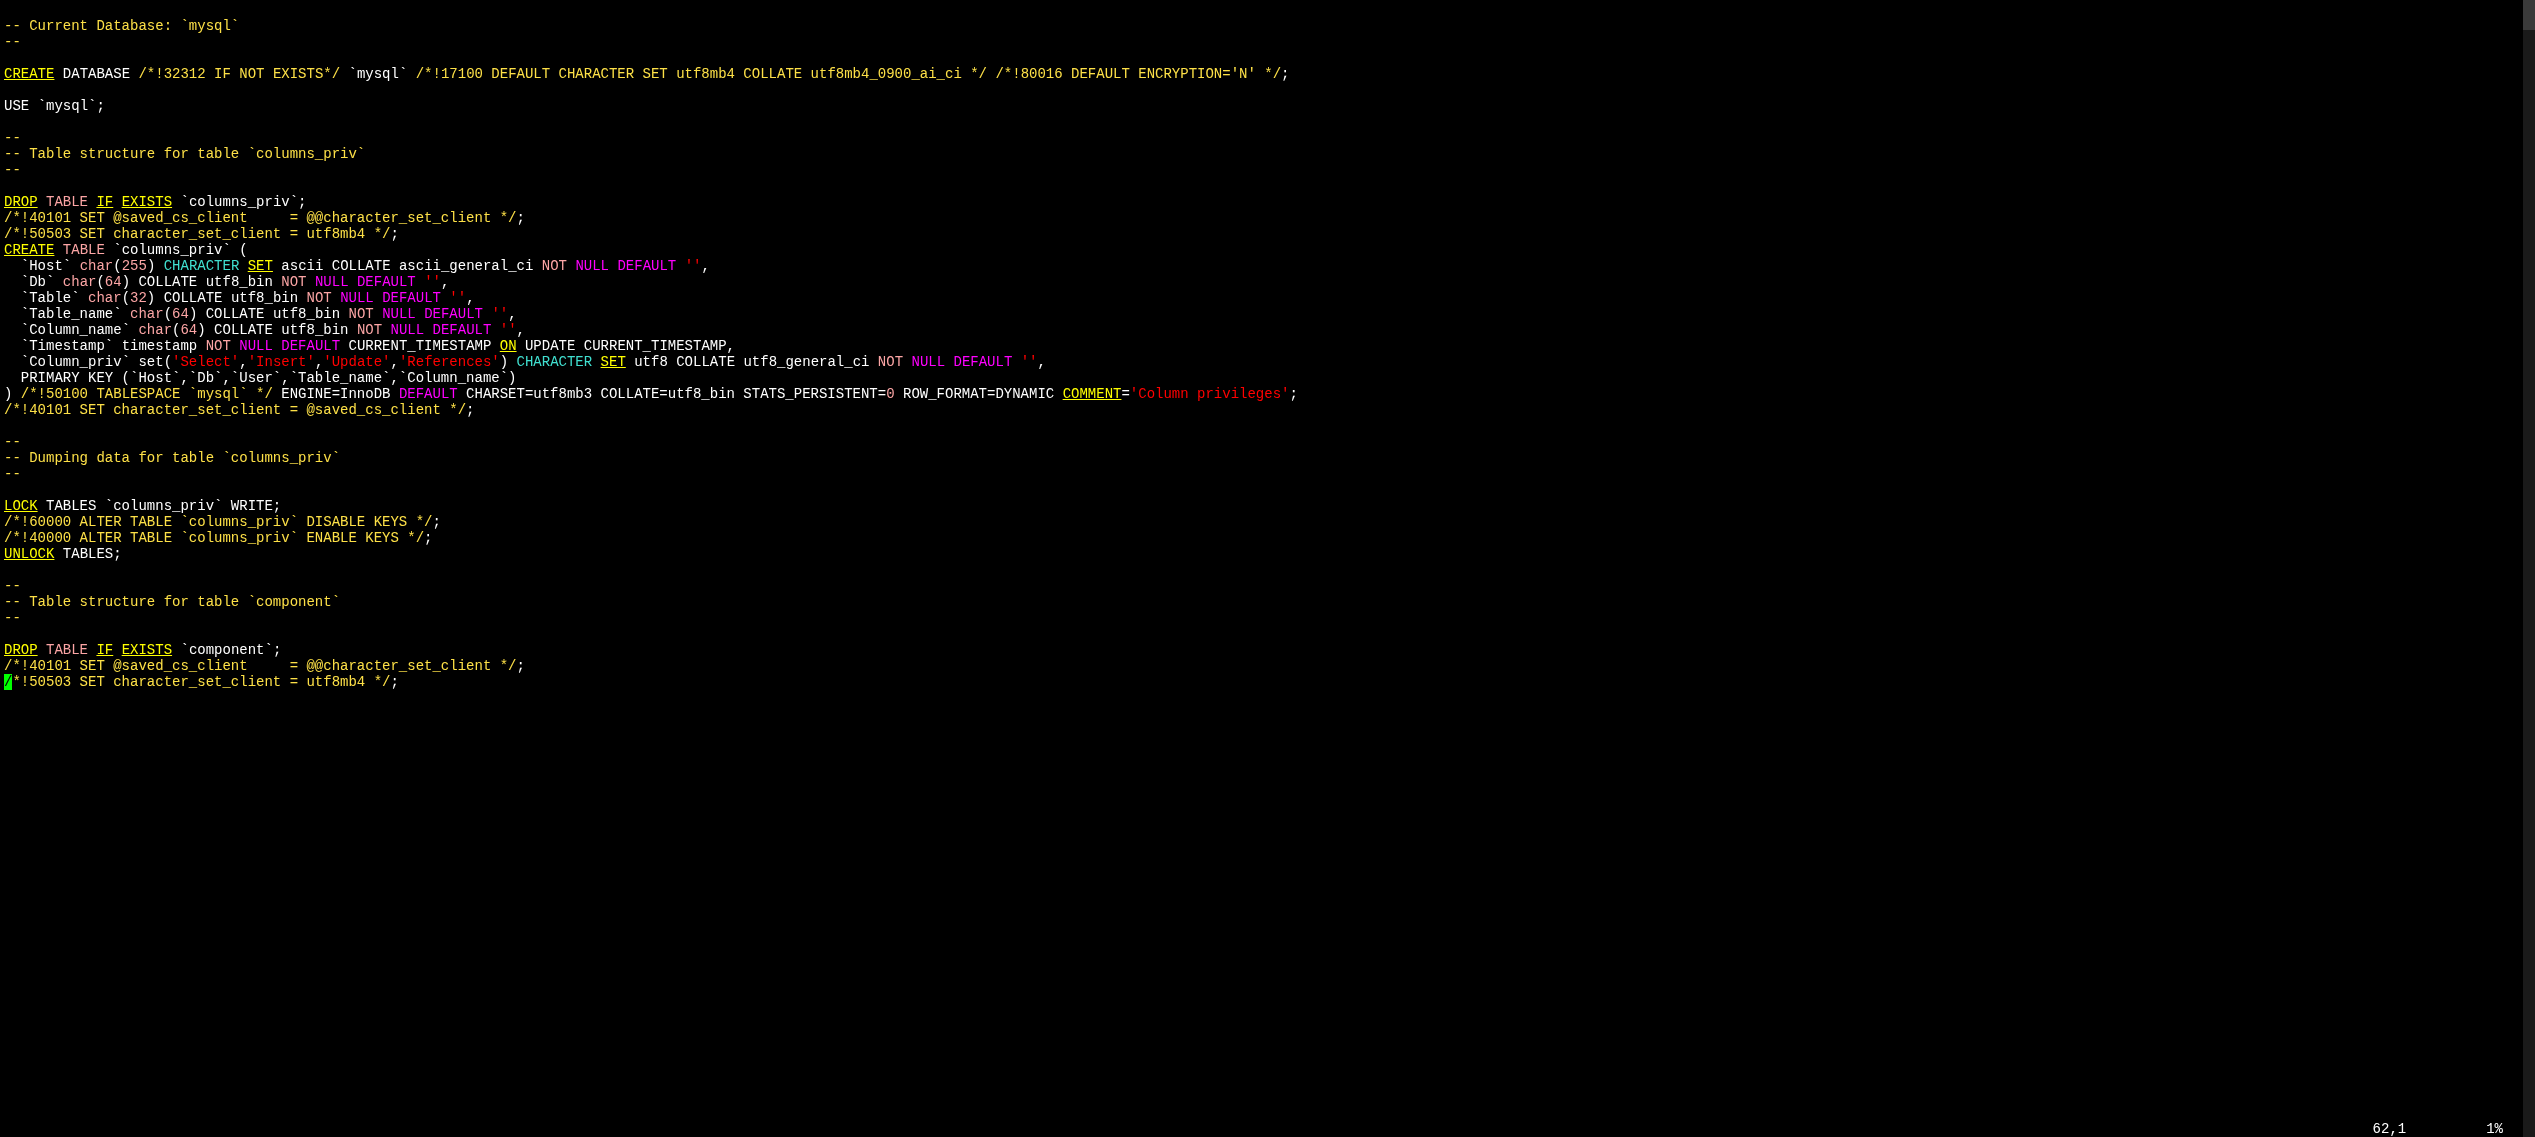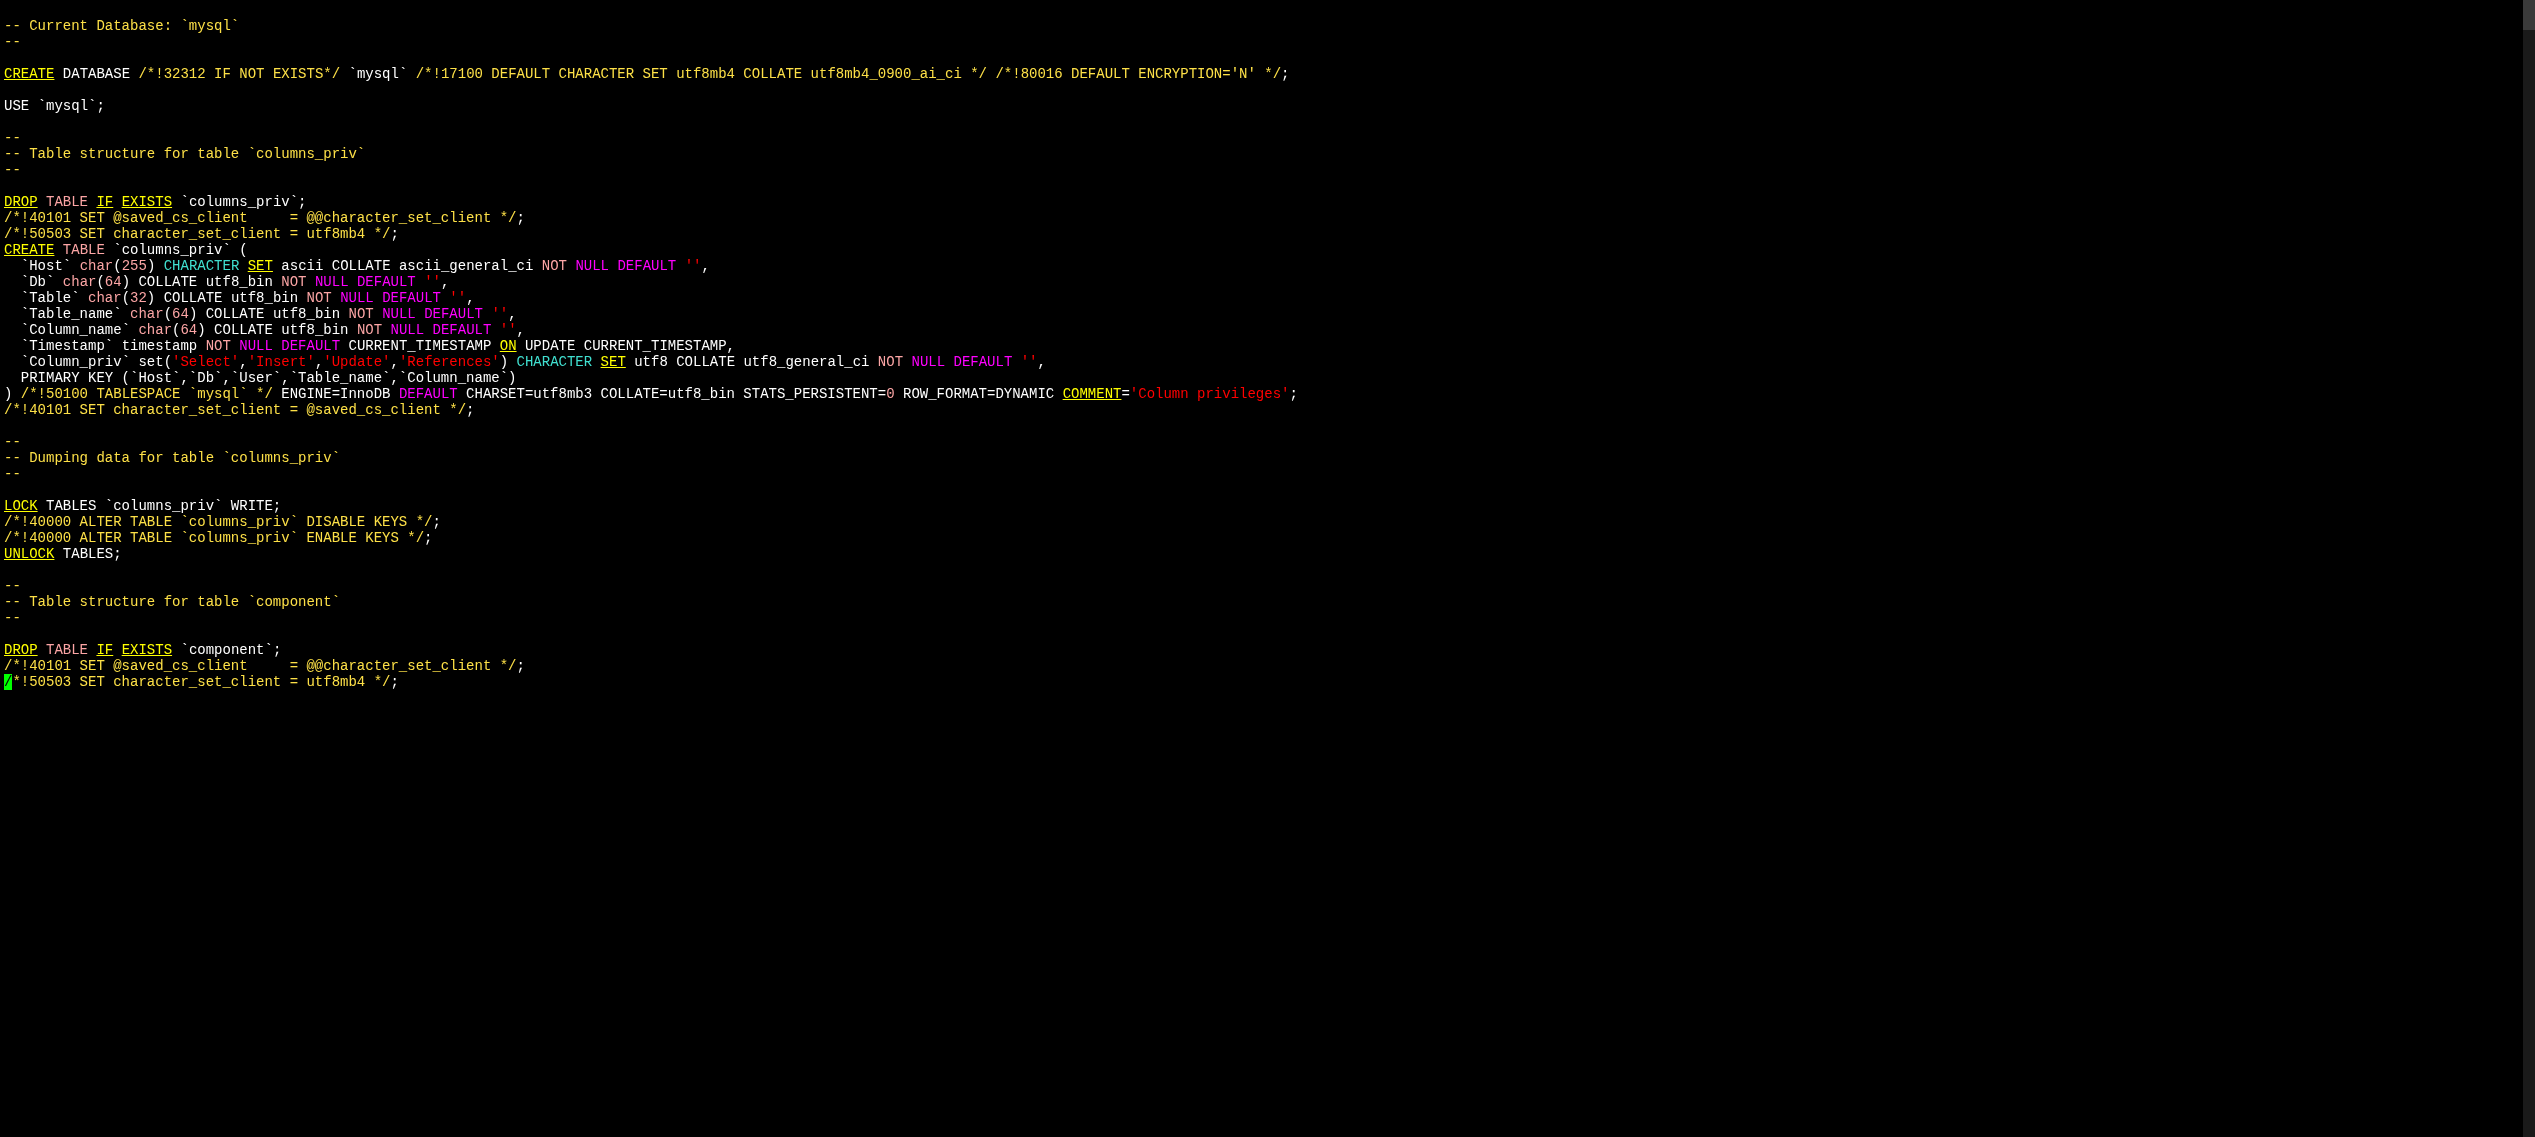--- a/index.html
+++ b/index.html
@@ -103,31 +103,35 @@
 <span class="c-ident">  </span><span class="c-ident">`Column_priv`</span><span class="c-ident"> set</span><span class="c-ident">(</span><span class="c-str">'Select'</span><span class="c-ident">,</span><span class="c-str">'Insert'</span><span class="c-ident">,</span><span class="c-str">'Update'</span><span class="c-ident">,</span><span class="c-str">'References'</span><span class="c-ident">)</span> <span class="c-cyan">CHARACTER</span> <span class="c-kw">SET</span><span class="c-ident"> utf8 COLLATE utf8_general_ci </span><span class="c-kw2">NOT</span> <span class="c-null">NULL</span> <span class="c-null">DEFAULT</span> <span class="c-str">''</span><span class="c-ident">,</span>
 <span class="c-ident">  PRIMARY KEY (`Host`,`Db`,`User`,`Table_name`,`Column_name`)</span>
 <span class="c-ident">) </span><span class="c-comment">/*!50100 TABLESPACE `mysql` */</span><span class="c-ident"> ENGINE=InnoDB </span><span class="c-null">DEFAULT</span><span class="c-ident"> CHARSET=utf8mb3 COLLATE=utf8_bin STATS_PERSISTENT=</span><span class="c-num">0</span><span class="c-ident"> ROW_FORMAT=DYNAMIC </span><span class="c-kw">COMMENT</span><span class="c-ident">=</span><span class="c-str">'Column privileges'</span><span class="c-ident">;</span>
 <span class="c-comment">/*!40101 SET character_set_client = @saved_cs_client */</span><span class="c-ident">;</span>
 
 <span class="c-comment">--</span>
 <span class="c-comment">-- Dumping data for table `columns_priv`</span>
 <span class="c-comment">--</span>
 
 <span class="c-kw">LOCK</span><span class="c-ident"> TABLES `columns_priv` WRITE;</span>
-<span class="c-comment">/*!40000 ALTER TABLE `columns_priv` DISABLE KEYS */</span><span class="c-ident">;</span>
+<span class="c-comment">/*!60000 ALTER TABLE `columns_priv` DISABLE KEYS */</span><span class="c-ident">;</span>
 <span class="c-comment">/*!40000 ALTER TABLE `columns_priv` ENABLE KEYS */</span><span class="c-ident">;</span>
 <span class="c-kw">UNLOCK</span><span class="c-ident"> TABLES;</span>
 
 <span class="c-comment">--</span>
 <span class="c-comment">-- Table structure for table `component`</span>
 <span class="c-comment">--</span>
 
 <span class="c-kw">DROP</span> <span class="c-kw2">TABLE</span> <span class="c-kw">IF</span> <span class="c-kw">EXISTS</span> <span class="c-ident">`component`</span><span class="c-ident">;</span>
 <span class="c-comment">/*!40101 SET @saved_cs_client     = @@character_set_client */</span><span class="c-ident">;</span>
 <span class="cursor-block">/</span><span class="c-comment">*!50503 SET character_set_client = utf8mb4 */</span><span class="c-ident">;</span>
 </div>
 
   <div class="scrollbar-track">
     <div class="scrollbar-thumb"></div>
   </div>
 
+  <div class="status-bar">
+    <span>62,1</span>
+    <span>1%</span>
+  </div>
 
 </div>
 
 </body></html>

